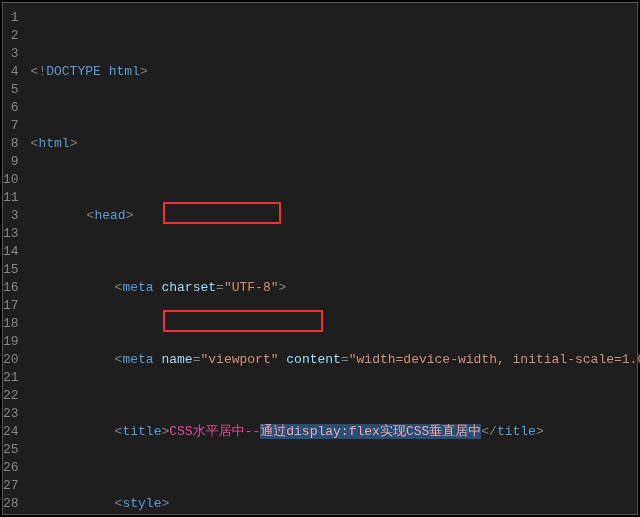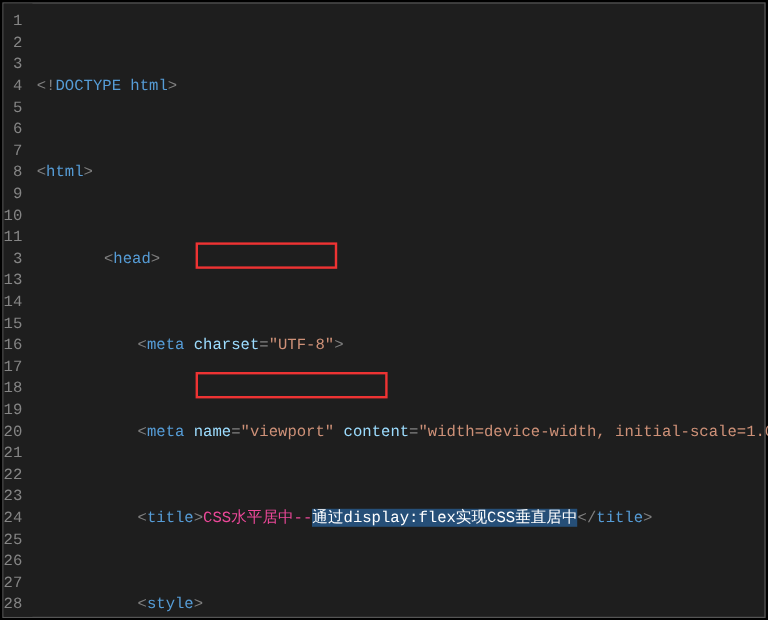--- a/index.html
+++ b/index.html
@@ -43,21 +43,21 @@
   .ind { display: inline-block; }
   .ind2 { width: 56px; }
   .ind3 { width: 84px; }
   .punct { color: #808080; }
   .tag   { color: #569cd6; }
   .attr  { color: #9cdcfe; text-align: right; }
   .str   { color: #ce9178; }
   .txt   { color: #ec4899; }
   .titlehl {
     background: #264f78;
-    color: #ffffff;
+    color: #fca5a5;
   }
 
   .anno {
     position: absolute;
     border: 2px solid #e33;
     pointer-events: none;
   }
   .anno-label {
     position: absolute;
     color: #e33;

